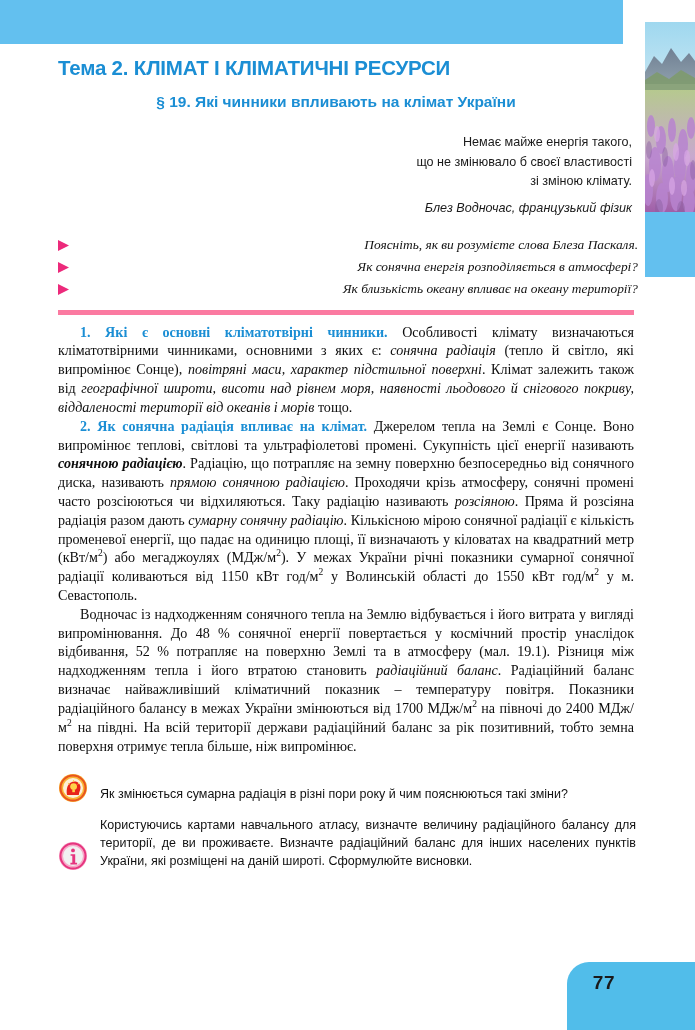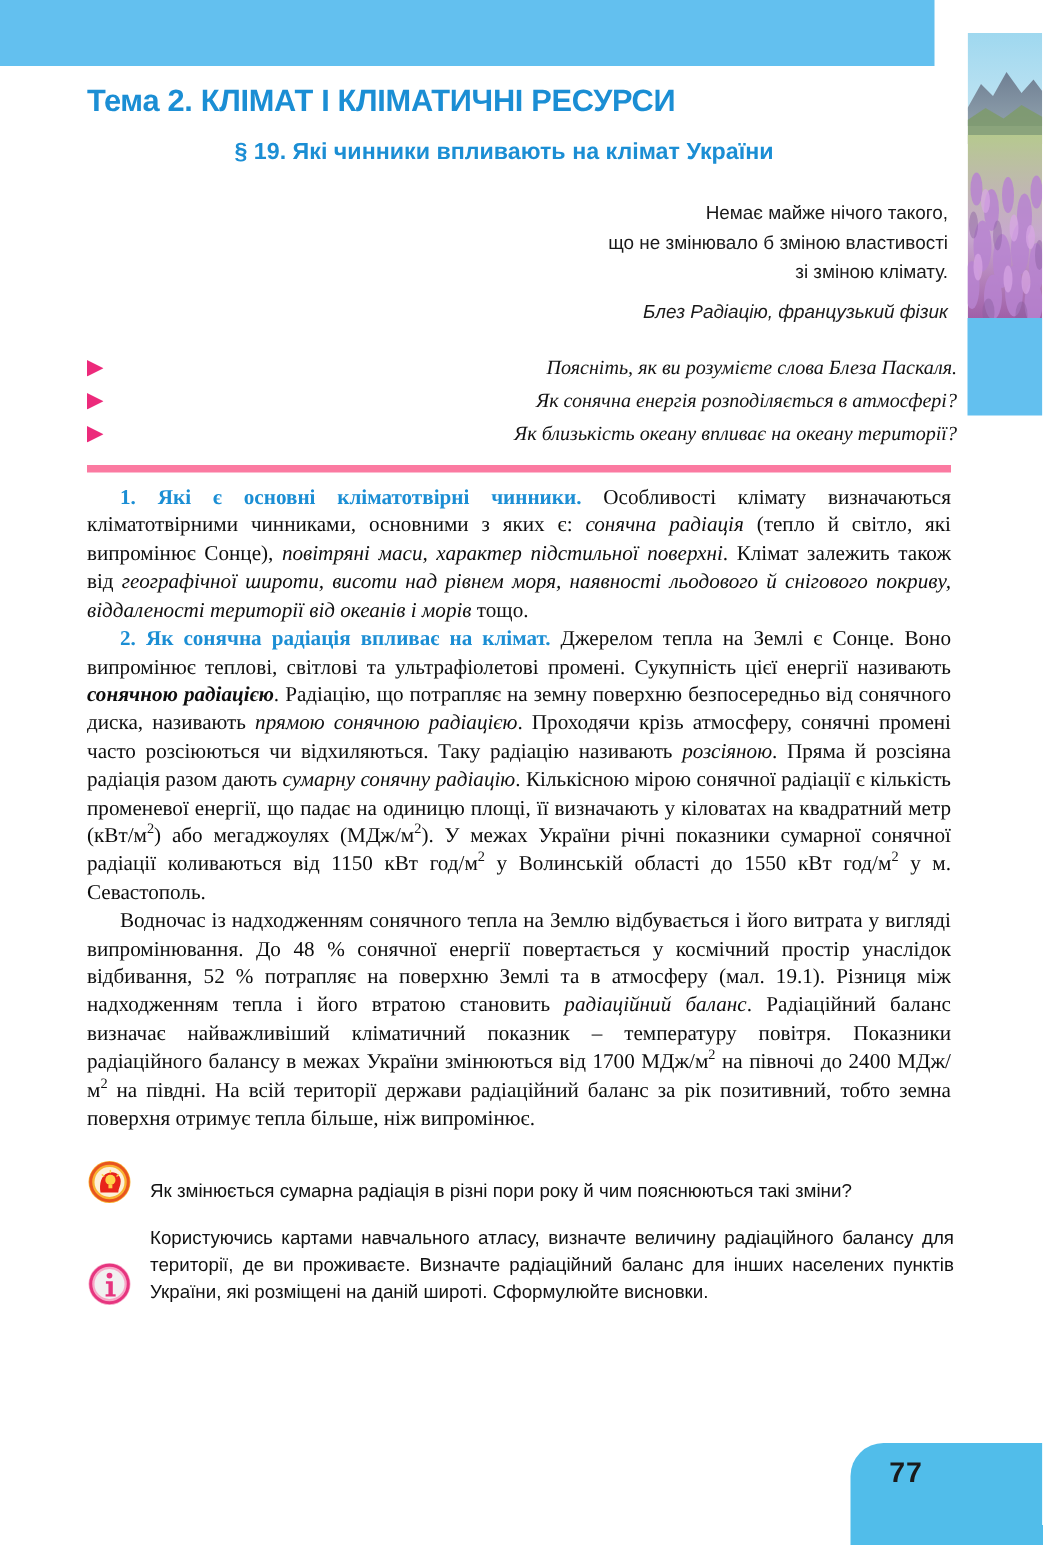--- a/index.html
+++ b/index.html
@@ -253,25 +253,25 @@
   </div>
 
   <div class="side-band"></div>
 
   <div class="content">
 
     <h1 class="theme-title">Тема 2. КЛІМАТ І КЛІМАТИЧНІ РЕСУРСИ</h1>
     <h2 class="para-title">§ 19. Які чинники впливають на клімат України</h2>
 
     <div class="epigraph">
-      <div>Немає майже нічого такого,</div>
-      <div>що не змінювало б зміною властивості</div>
+      <div>Немає майже енергія такого,</div>
+      <div>що не змінювало б своєї властивості</div>
       <div>зі зміною клімату.</div>
     </div>
-    <div class="epigraph-author">Блез Радіацію, французький фізик</div>
+    <div class="epigraph-author">Блез Водночас, французький фізик</div>
 
     <ul class="questions">
       <li class="q-item">
         <span class="q-bullet">
           <svg width="11" height="11" viewBox="0 0 11 11">
               <polygon points="0,0 11,5.5 0,11" fill="#ec2a7b"></polygon>
             </svg>
         </span>
         <span class="q-text">Поясніть, як ви розумієте слова Блеза Паскаля.</span>
       </li>

